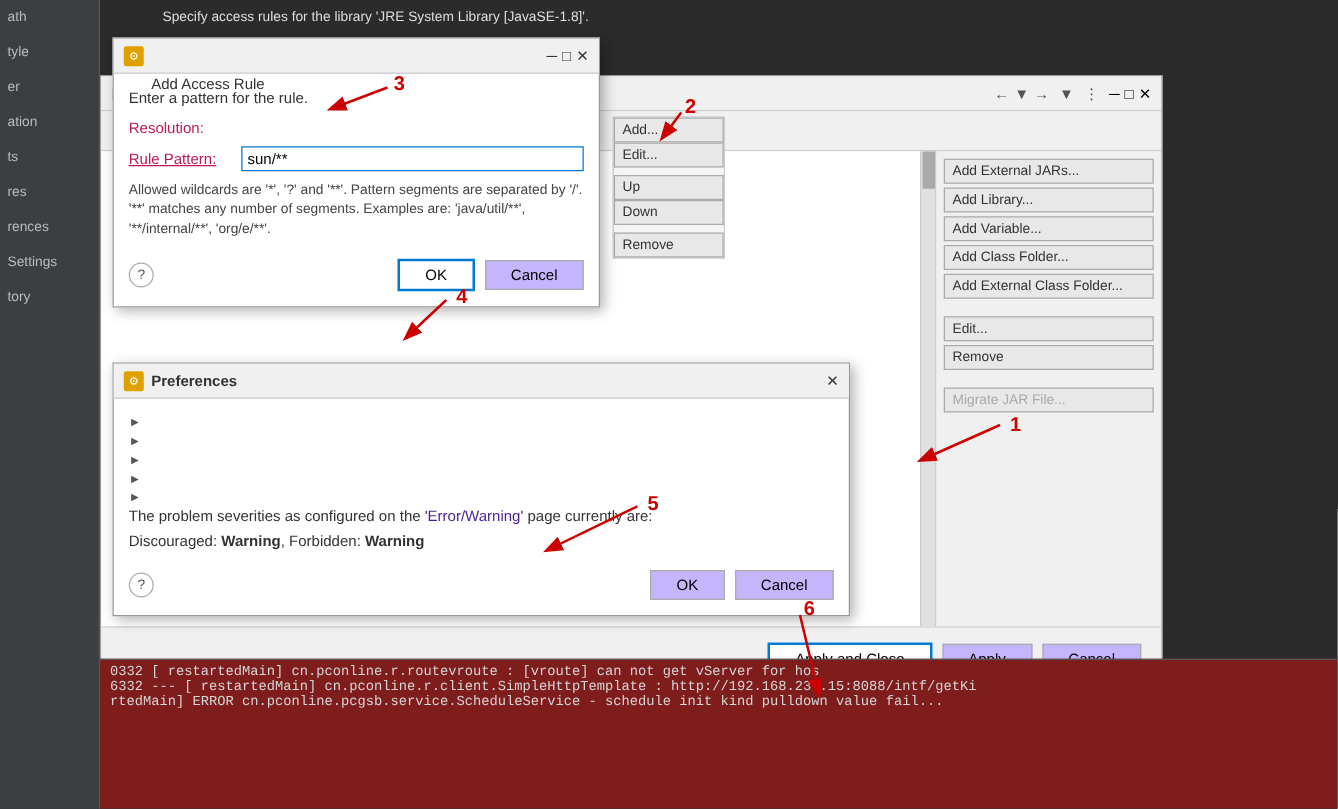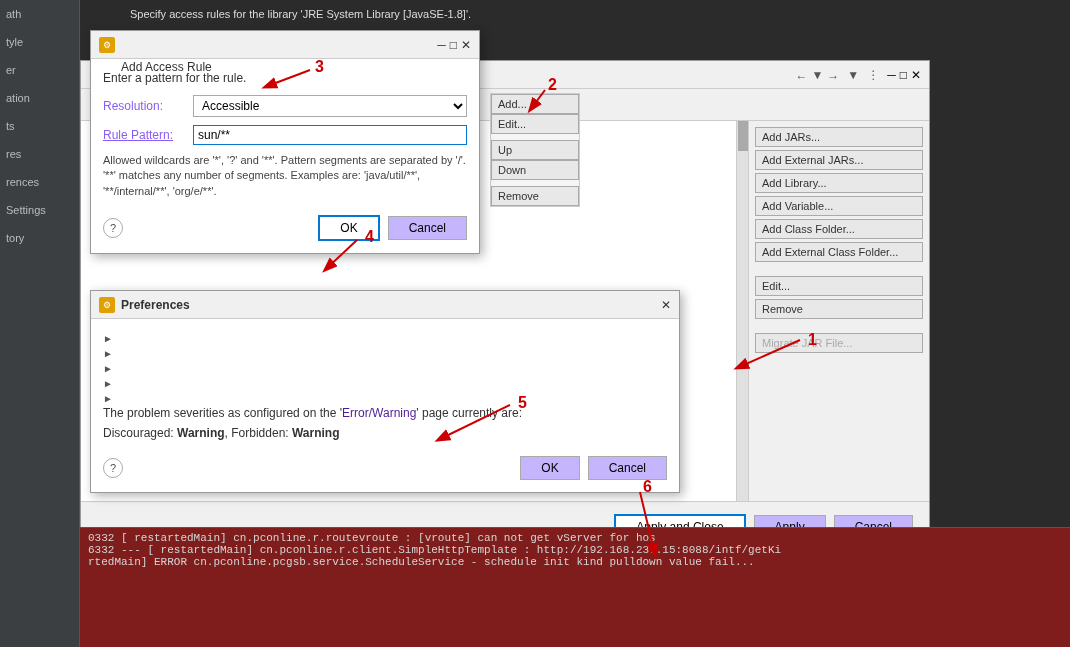--- a/index.html
+++ b/index.html
@@ -99,21 +99,21 @@
       margin-bottom: 10px;
     }
     .form-row {
       display: flex;
       align-items: center;
       margin-bottom: 8px;
     }
     .form-label {
       width: 90px;
       font-size: 12px;
-      color: #8b5cf6;
+      color: #be185d;
       flex-shrink: 0;
     }
     .form-label.underline { text-decoration: underline; }
     .form-select {
       flex: 1;
       padding: 2px 4px;
       border: 1px solid #aaa;
       font-size: 12px;
       background: white;
     }
@@ -262,21 +262,20 @@
           <span style="color:#555;font-size:10px;margin-right:4px;">►</span>
         </div>
       </div>
 
       <div style="position:absolute;top:0;right:0;width:12px;height:100%;background:#e0e0e0;border-left:1px solid #ccc;">
         <div style="width:10px;height:30px;background:#aaa;margin:0 1px;"></div>
       </div>
     </div>
 
     <div style="width:180px;background:#f0f0f0;padding:6px;display:flex;flex-direction:column;gap:3px;">
-      <button class="panel-btn">Add JARs...</button>
       <button class="panel-btn">Add External JARs...</button>
       <button class="panel-btn">Add Library...</button>
       <button class="panel-btn">Add Variable...</button>
       <button class="panel-btn">Add Class Folder...</button>
       <button class="panel-btn">Add External Class Folder...</button>
       <div style="height:8px;"></div>
       <button class="panel-btn" style="border:1px solid #aaa;">Edit...</button>
       <button class="panel-btn">Remove</button>
       <div style="height:8px;"></div>
       <button class="panel-btn" style="color:#aaa;">Migrate JAR File...</button>
@@ -295,23 +294,20 @@
     <div class="dialog-titlebar-icon">⚙</div>
     <span class="dialog-titlebar-title">Add Access Rule</span>
     <span style="cursor:pointer;margin-left:4px;">─</span>
     <span style="cursor:pointer;margin-left:4px;">□</span>
     <span style="cursor:pointer;margin-left:4px;">✕</span>
   </div>
   <div class="dialog-content">
     <p class="dialog-instruction">Enter a pattern for the rule.</p>
     <div class="form-row">
       <span class="form-label">Resolution:</span>
-      <select class="form-select">
-        <option>Accessible</option>
-      </select>
     </div>
     <div class="form-row">
       <span class="form-label form-label underline">Rule Pattern:</span>
       <input type="text" class="form-input" value="sun/**" style="">
     </div>
     <p class="hint-text">Allowed wildcards are '*', '?' and '**'. Pattern segments are separated by '/'. '**' matches any number of segments. Examples are: 'java/util/**', '**/internal/**', 'org/e/**'.</p>
     <div class="dialog-buttons">
       <div class="help-icon">?</div>
       <span class="spacer"></span>
       <button class="dlg-btn ok-btn">OK</button>

